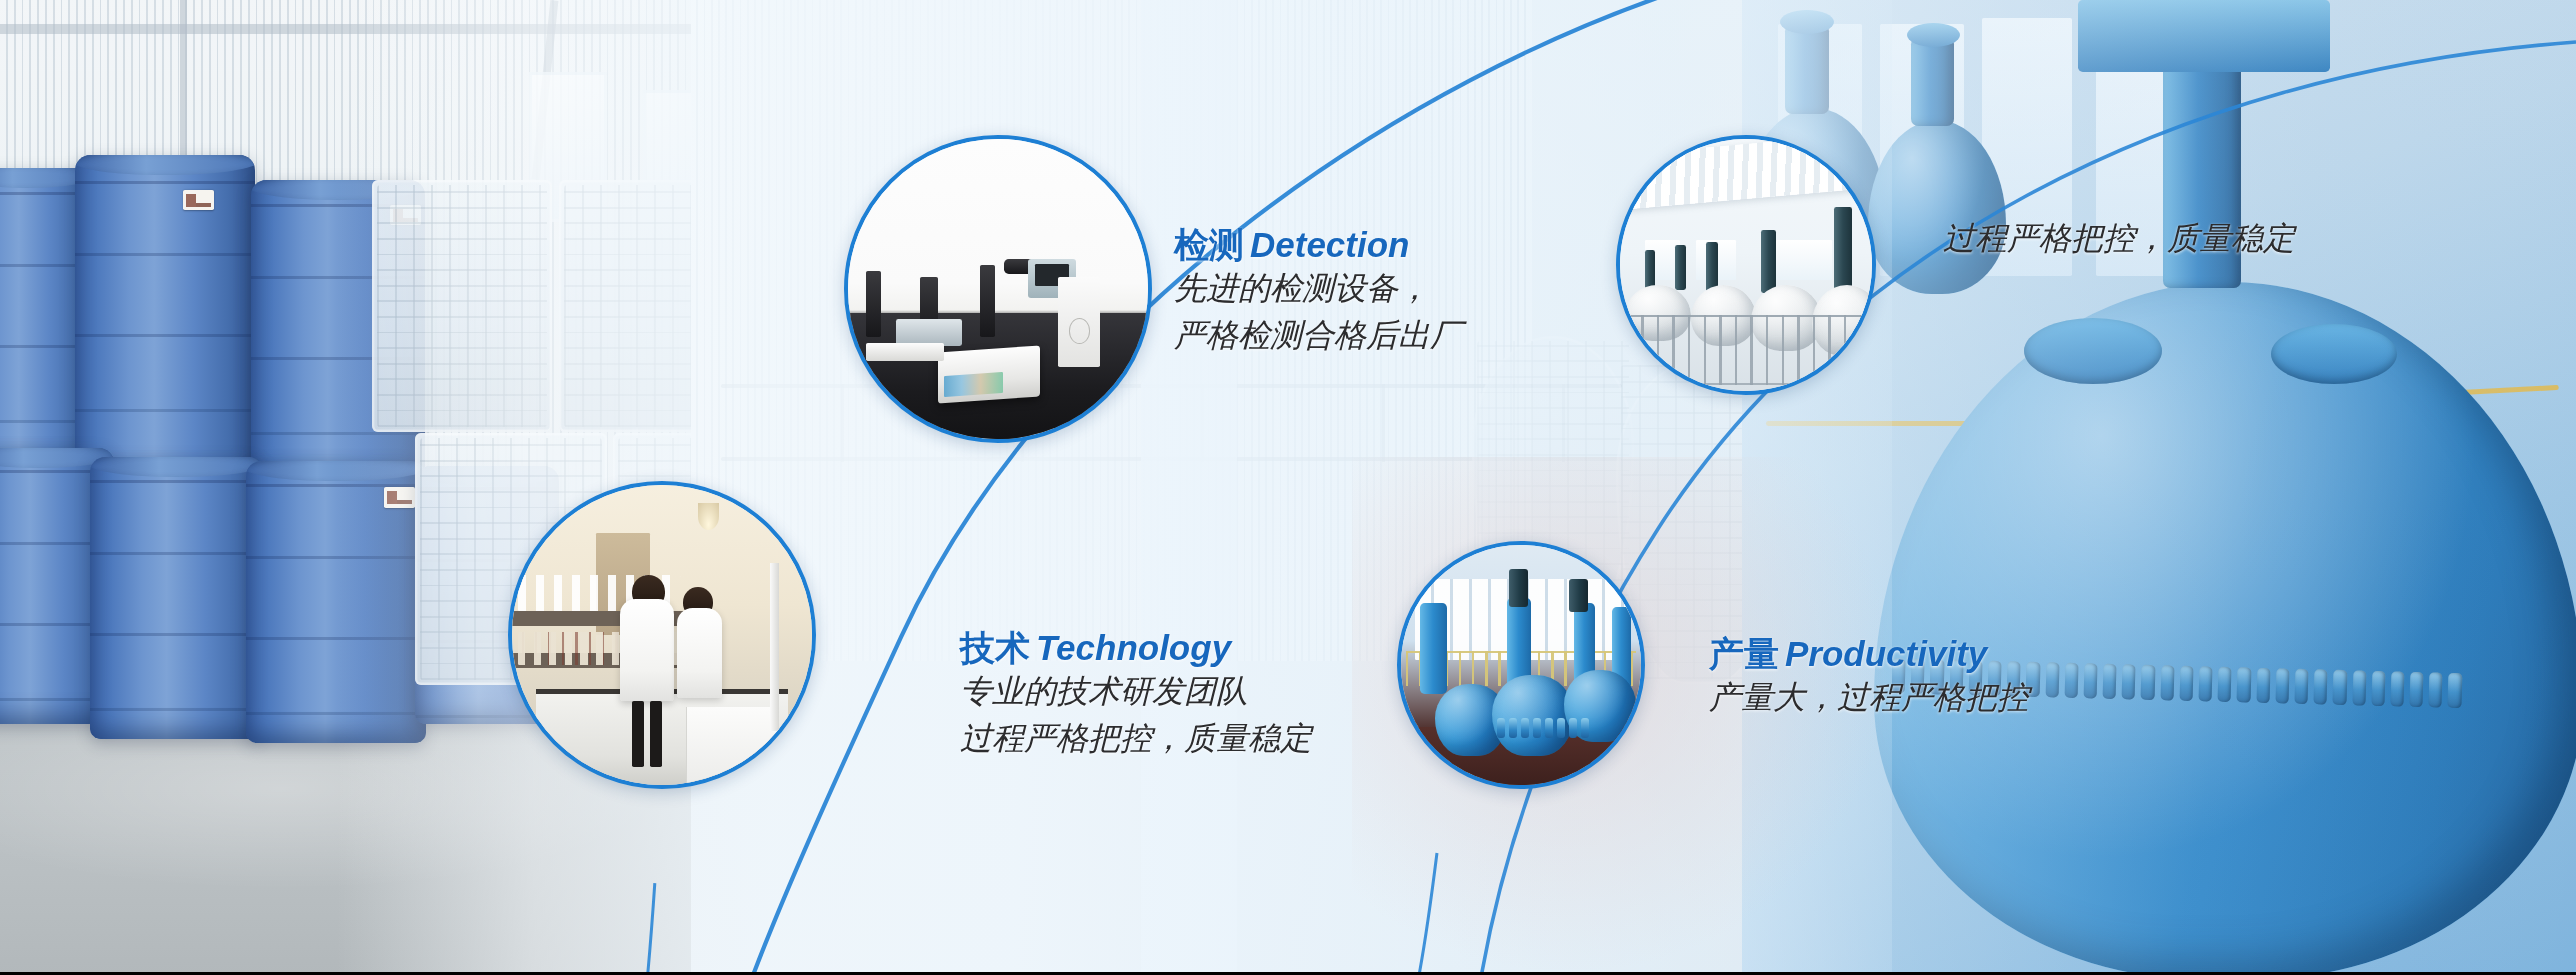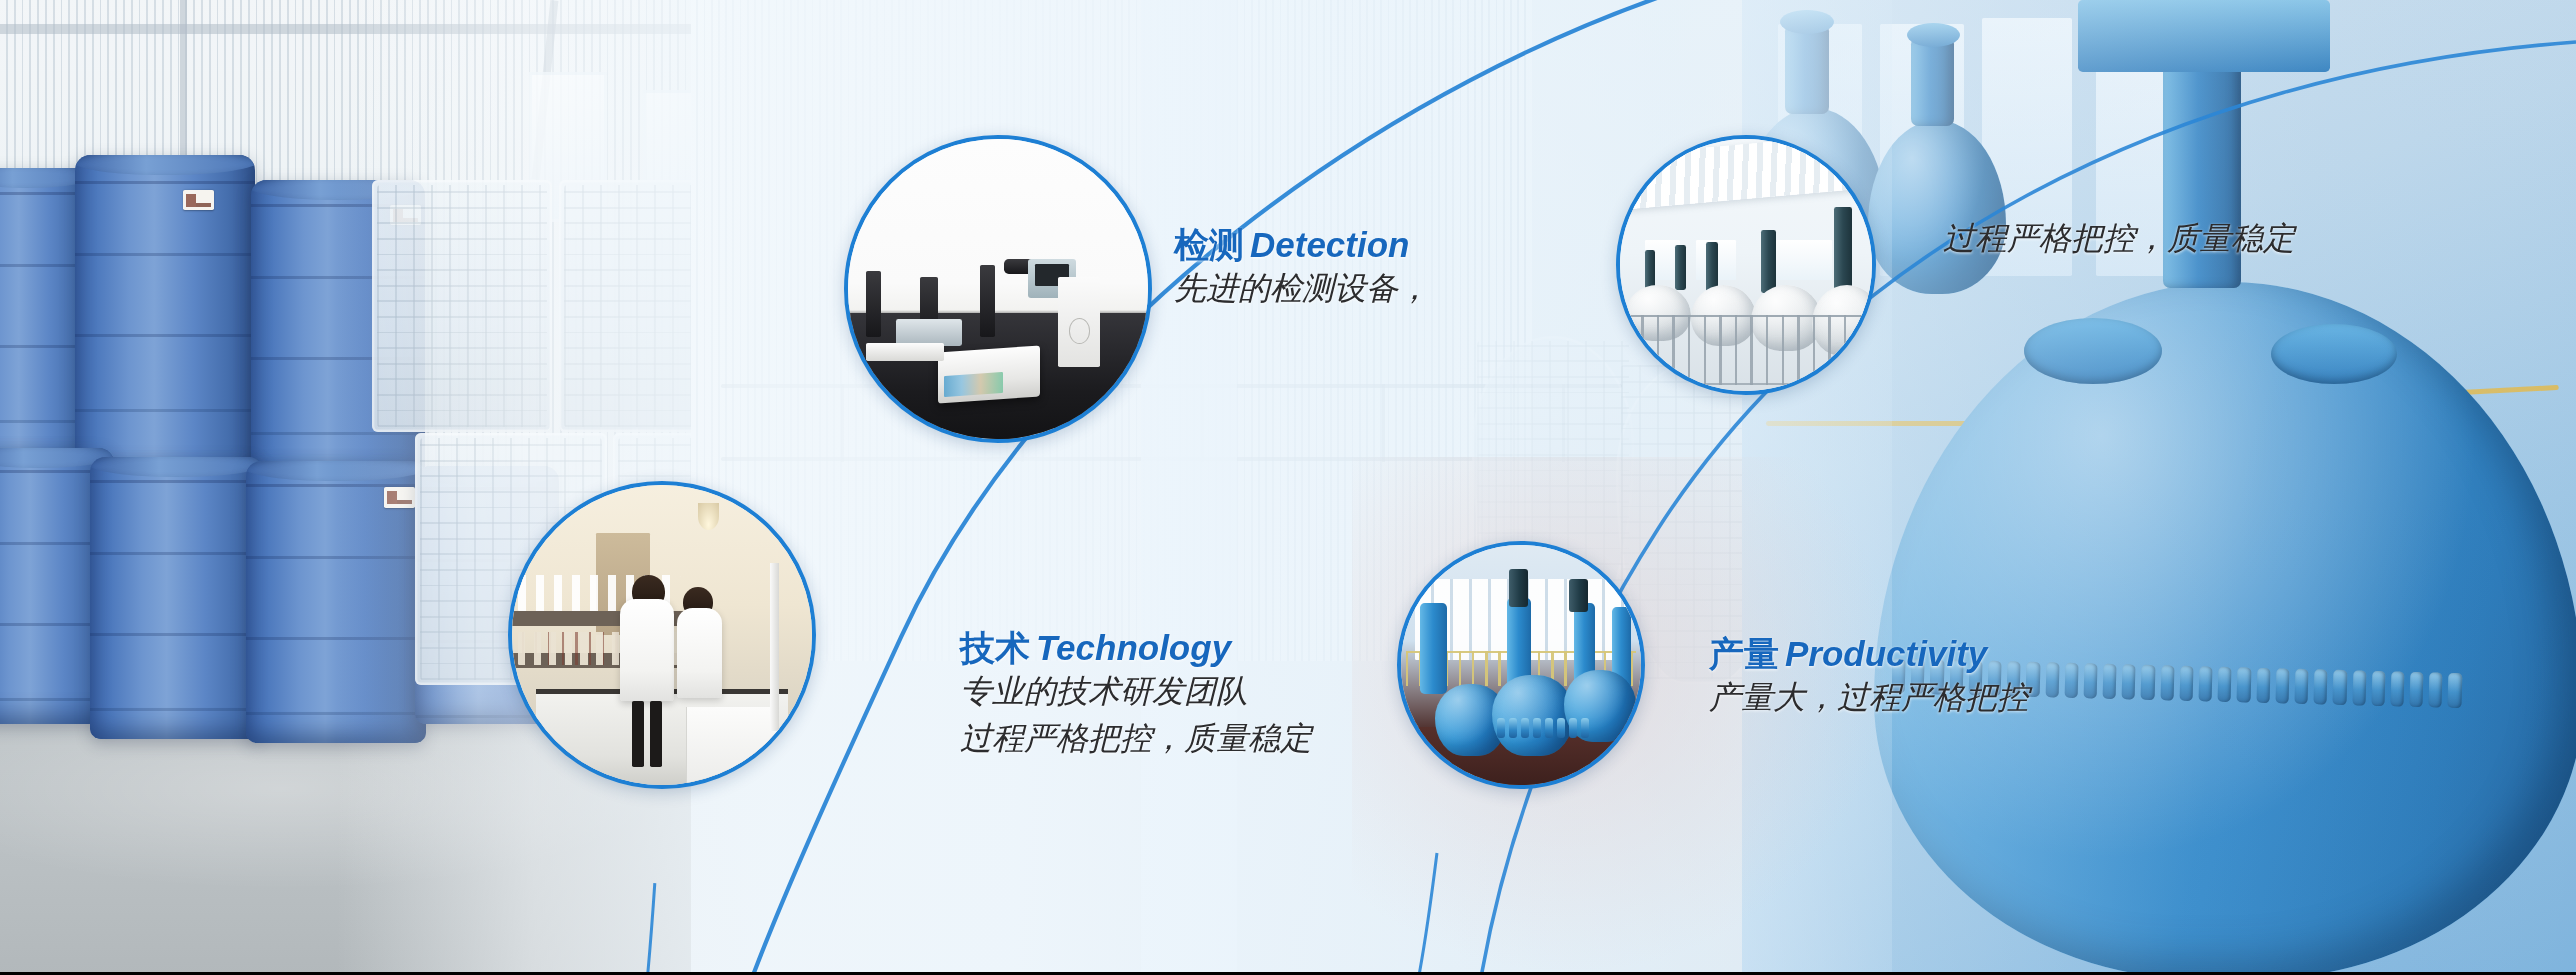--- a/index.html
+++ b/index.html
@@ -607,20 +607,21 @@
         <div class="py-bolt"></div>
       </div>
     </div>
   </div>
 
   <div class="tblock" style="left:1174px;top:225px;">
     <div class="t-head">
       <span class="cn">检测</span><span>Detection</span>
     </div>
     <div class="t-line">先进的检测设备，</div>
+    <div class="t-line">严格检测合格后出厂</div>
   </div>
 
   <div class="tblock" style="left:931px;top:628px;margin-left:29px;">
     <div class="t-head">
       <span class="cn">技术</span><span>Technology</span>
     </div>
     <div class="t-line">专业的技术研发团队</div>
     <div class="t-line">过程严格把控，质量稳定</div>
   </div>
 

